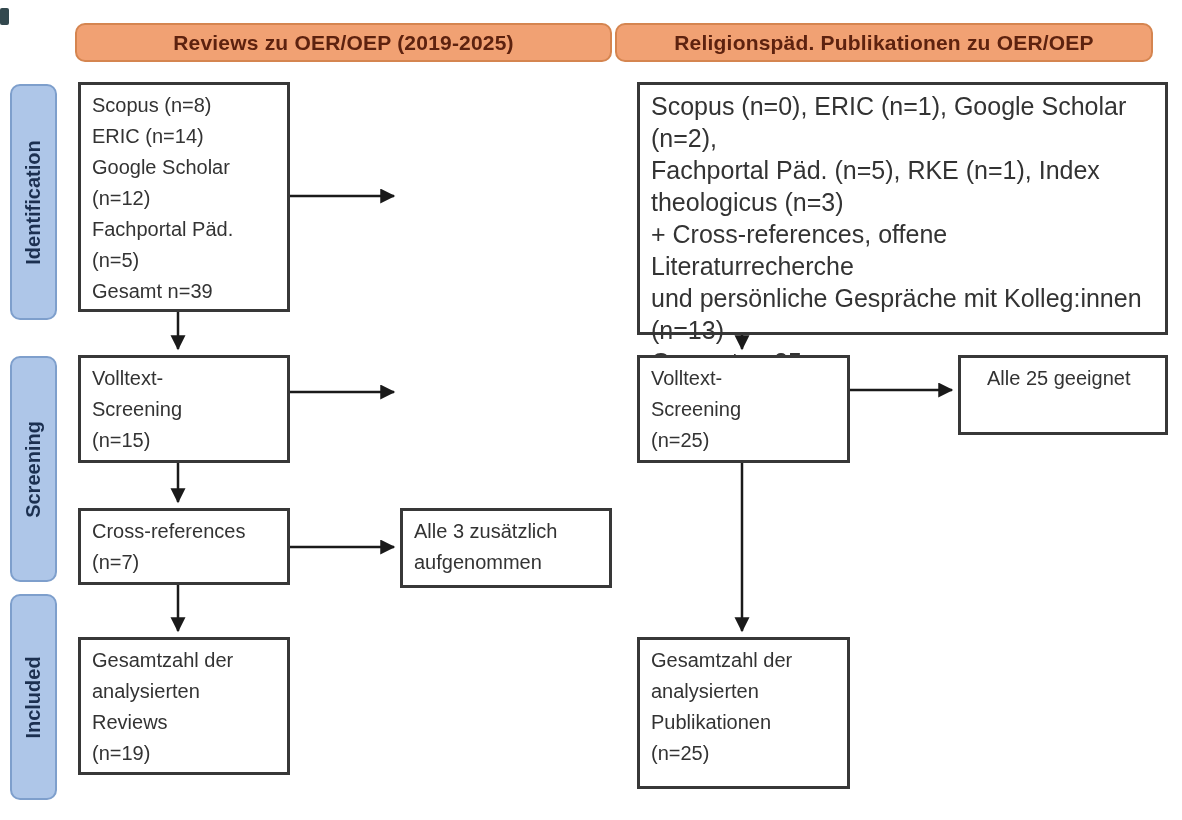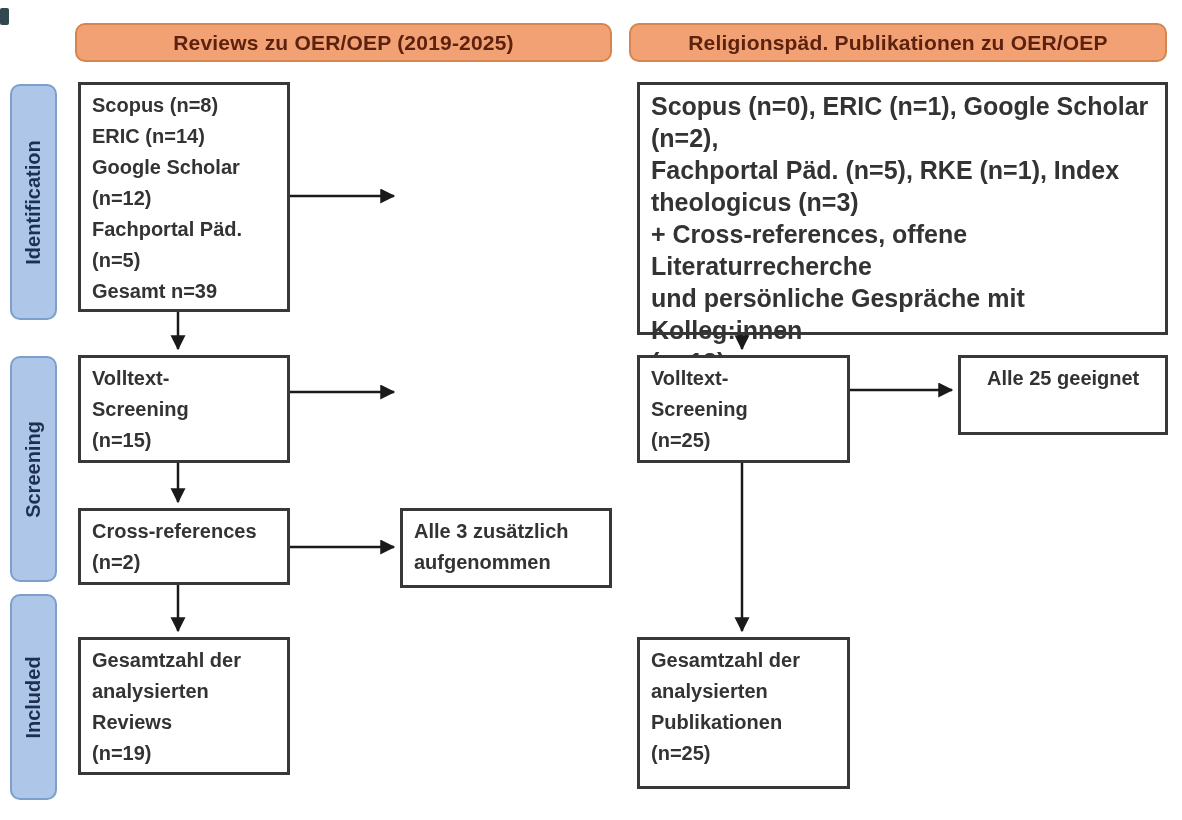--- a/index.html
+++ b/index.html
@@ -21,40 +21,40 @@
   .hdr {
     top: 23px; height: 39px;
     background: #F1A173;
     border: 2px solid #D58550;
     border-radius: 10px;
     display: flex; align-items: center; justify-content: center;
     font-size: 21px; font-weight: bold; color: #5D220F;
     letter-spacing: 0.2px;
   }
   #hdr-left  { left: 75px;  width: 537px; }
-  #hdr-right { left: 629px; width: 538px; }
+  #hdr-right { left: 615px; width: 538px; }
 
   .stage {
     left: 10px; width: 47px;
     background: #AEC6E8;
     border: 2px solid #7E9FCC;
     border-radius: 10px;
     display: flex; align-items: center; justify-content: center;
     color: #1C3050; font-size: 20px; font-weight: bold;
   }
   .stage span { transform: rotate(-90deg); white-space: nowrap; }
   #stage-identification { top: 84px;  height: 236px; }
   #stage-screening      { top: 356px; height: 226px; }
   #stage-included       { top: 594px; height: 206px; }
 
   .fbox {
     background: #ffffff;
     border: 3px solid #383838;
     color: #333333;
-    font-size: 20px; font-weight: bold; line-height: 31px;
+    font-size: 20px; font-weight: normal; line-height: 31px;
     padding: 5px 11px;
   }
   .fbox span { white-space: pre-line; }
 
   #box-l-id    { left: 78px;  top: 82px;  width: 212px; height: 230px; }
   #box-l-excl  { left: 400px; top: 82px;  width: 212px; height: 230px; }
   #box-l-full  { left: 78px;  top: 355px; width: 212px; height: 108px; }
   #box-l-elig  { left: 400px; top: 355px; width: 212px; height: 77px;  }
   #box-l-cross { left: 78px;  top: 508px; width: 212px; height: 77px;  }
   #box-l-add   { left: 400px; top: 508px; width: 212px; height: 80px;  }
@@ -101,21 +101,21 @@
 (n=5)
 Gesamt n=39</span>
   </div>
   <div class="abs fbox" id="box-l-full">
     <span>Volltext-
 Screening
 (n=15)</span>
   </div>
   <div class="abs fbox" id="box-l-cross">
     <span>Cross-references
-(n=2)</span>
+(n=7)</span>
   </div>
   <div class="abs fbox" id="box-l-add">
     <span>Alle 3 zusätzlich
 aufgenommen</span>
   </div>
   <div class="abs fbox" id="box-l-inc">
     <span>Gesamtzahl der
 analysierten
 Reviews
 (n=19)</span>

